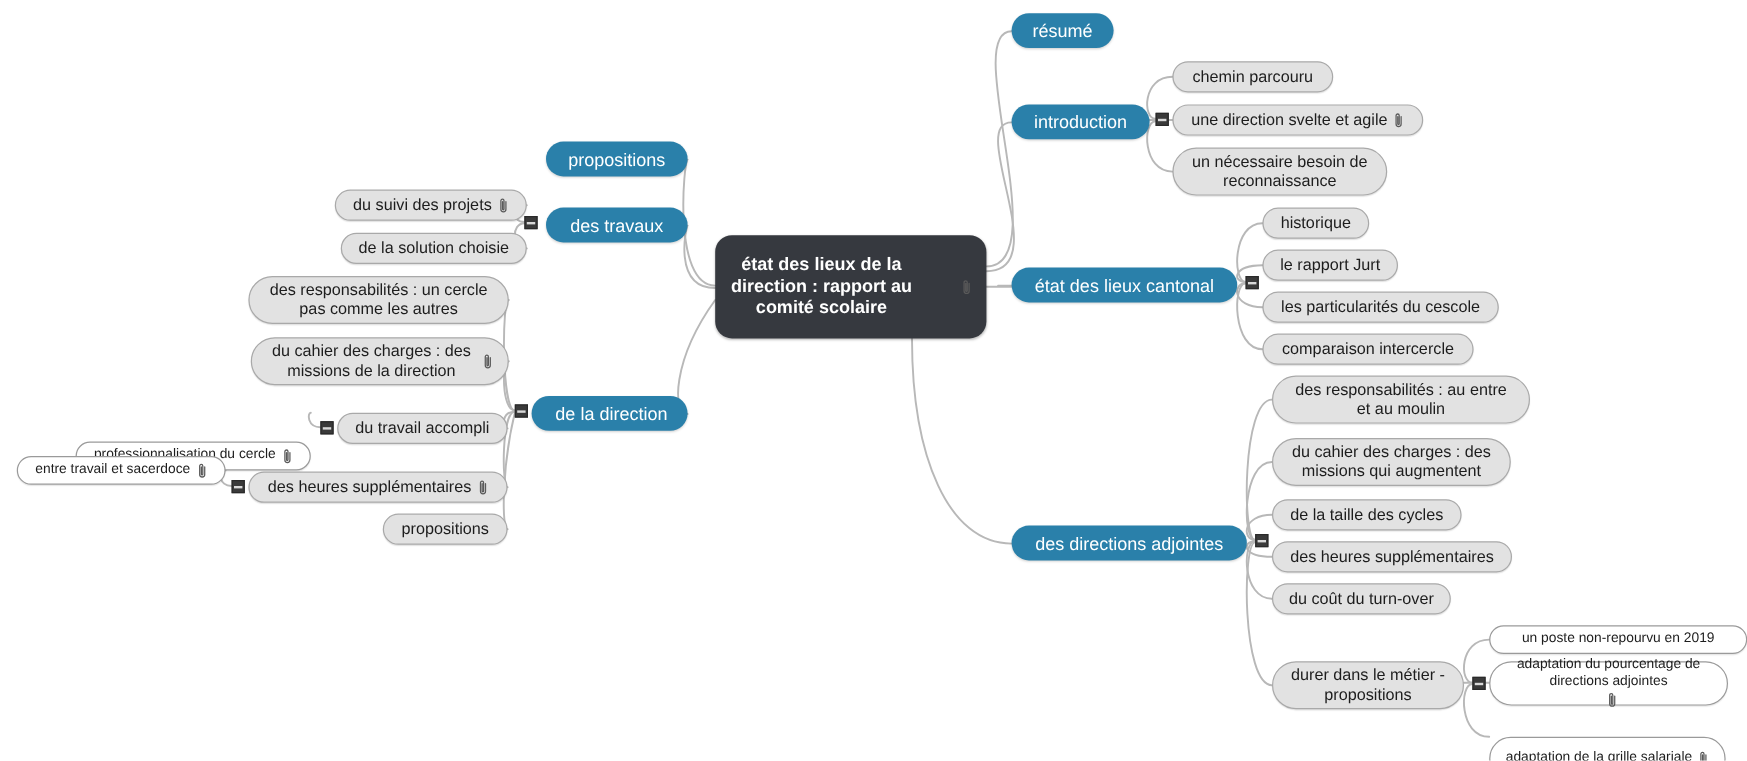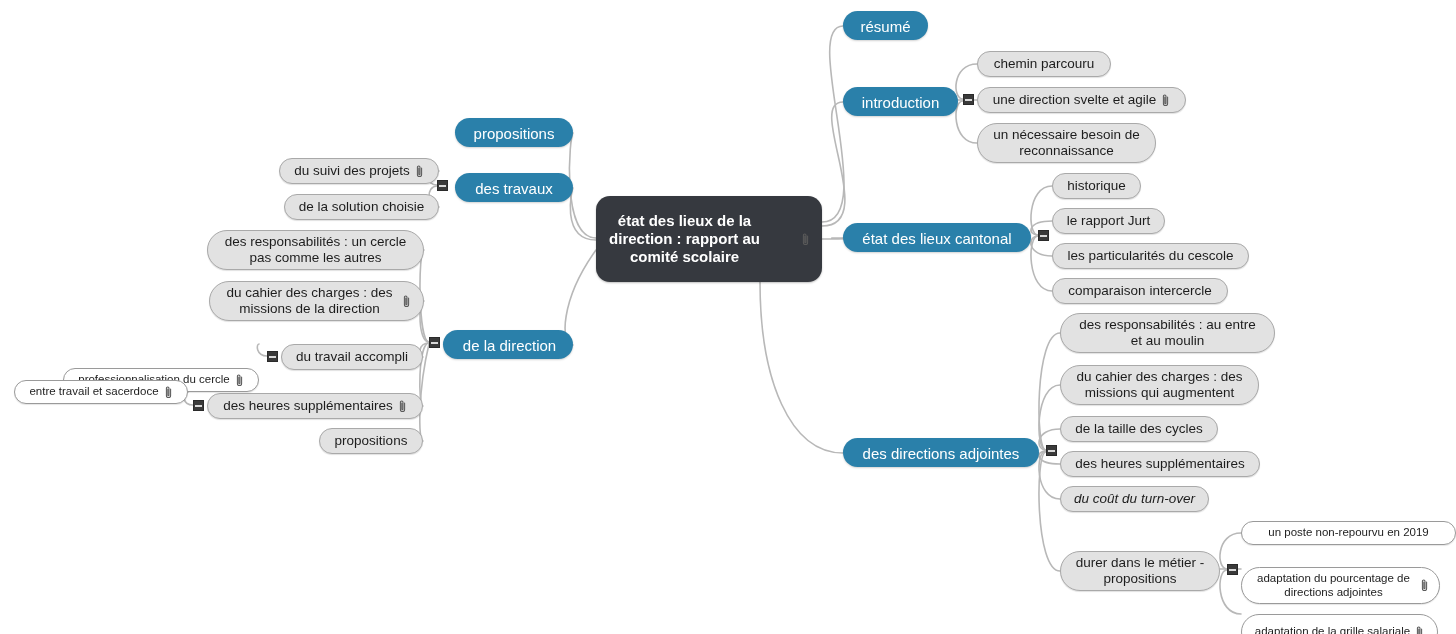--- a/index.html
+++ b/index.html
@@ -166,24 +166,24 @@
         </svg></span></div>
     <div class="node lvl2" style="left: 977px; top: 123px; width: 179px; height: 40px;"><span class="label">un nécessaire besoin de reconnaissance</span></div>
     <div class="node lvl2" style="left: 1052px; top: 173px; width: 89px; height: 26px;"><span class="label">historique</span></div>
     <div class="node lvl2" style="left: 1052px; top: 208px; width: 113px; height: 26px;"><span class="label">le rapport Jurt</span></div>
     <div class="node lvl2" style="left: 1052px; top: 243px; width: 197px; height: 26px;"><span class="label">les particularités du cescole</span></div>
     <div class="node lvl2" style="left: 1052px; top: 278px; width: 176px; height: 26px;"><span class="label">comparaison intercercle</span></div>
     <div class="node lvl2" style="left: 1060px; top: 313px; width: 215px; height: 40px;"><span class="label">des responsabilités : au entre et au moulin</span></div>
     <div class="node lvl2" style="left: 1060px; top: 365px; width: 199px; height: 40px;"><span class="label">du cahier des charges : des missions qui augmentent</span></div>
     <div class="node lvl2" style="left: 1060px; top: 416px; width: 158px; height: 26px;"><span class="label">de la taille des cycles</span></div>
     <div class="node lvl2" style="left: 1060px; top: 451px; width: 200px; height: 26px;"><span class="label">des heures supplémentaires</span></div>
-    <div class="node lvl2" style="left: 1060px; top: 486px; width: 149px; height: 26px; font-style: italic;"><span class="label">du coût du turn-over</span></div>
+    <div class="node lvl2" style="left: 1060px; top: 486px; width: 149px; height: 26px;"><span class="label">du coût du turn-over</span></div>
     <div class="node lvl2" style="left: 1060px; top: 551px; width: 160px; height: 40px;"><span class="label">durer dans le métier - propositions</span></div>
     <div class="node lvl3" style="left: 1241px; top: 521px; width: 215px; height: 24px;"><span class="label">un poste non-repourvu en 2019</span></div>
-    <div class="node lvl3" style="left: 1241px; top: 567px; width: 199px; height: 37px;"><span class="label">adaptation du pourcentage de directions adjointes</span><span class="clip"><svg viewBox="0 0 9 15">
+    <div class="node lvl3" style="left: 1241px; top: 551px; width: 199px; height: 37px; flex-direction: column;"><span class="label">adaptation du pourcentage de directions adjointes</span><span class="clip"><svg viewBox="0 0 9 15">
           <path d="M6.6 4.1v6.3a2.1 2.1 0 0 1-4.2 0V3.3a1.3 1.3 0 0 1 2.6 0v6.9a.6.6 0 0 1-1.2 0V4.1" fill="none" stroke="#5a5a5a" stroke-width="1.05" stroke-linecap="round" stroke-linejoin="round"></path>
         </svg></span></div>
     <div class="node lvl3" style="left: 1241px; top: 614px; width: 197px; height: 36px;"><span class="label">adaptation de la grille salariale</span><span class="clip"><svg viewBox="0 0 9 15">
           <path d="M6.6 4.1v6.3a2.1 2.1 0 0 1-4.2 0V3.3a1.3 1.3 0 0 1 2.6 0v6.9a.6.6 0 0 1-1.2 0V4.1" fill="none" stroke="#5a5a5a" stroke-width="1.05" stroke-linecap="round" stroke-linejoin="round"></path>
         </svg></span></div>
     <div class="node lvl2" style="left: 279px; top: 158px; width: 160px; height: 26px;"><span class="label">du suivi des projets</span><span class="clip"><svg viewBox="0 0 9 15">
           <path d="M6.6 4.1v6.3a2.1 2.1 0 0 1-4.2 0V3.3a1.3 1.3 0 0 1 2.6 0v6.9a.6.6 0 0 1-1.2 0V4.1" fill="none" stroke="#5a5a5a" stroke-width="1.05" stroke-linecap="round" stroke-linejoin="round"></path>
         </svg></span></div>
     <div class="node lvl2" style="left: 284px; top: 194px; width: 155px; height: 26px;"><span class="label">de la solution choisie</span></div>
     <div class="node lvl2" style="left: 207px; top: 230px; width: 217px; height: 40px;"><span class="label">des responsabilités : un cercle pas comme les autres</span></div>

